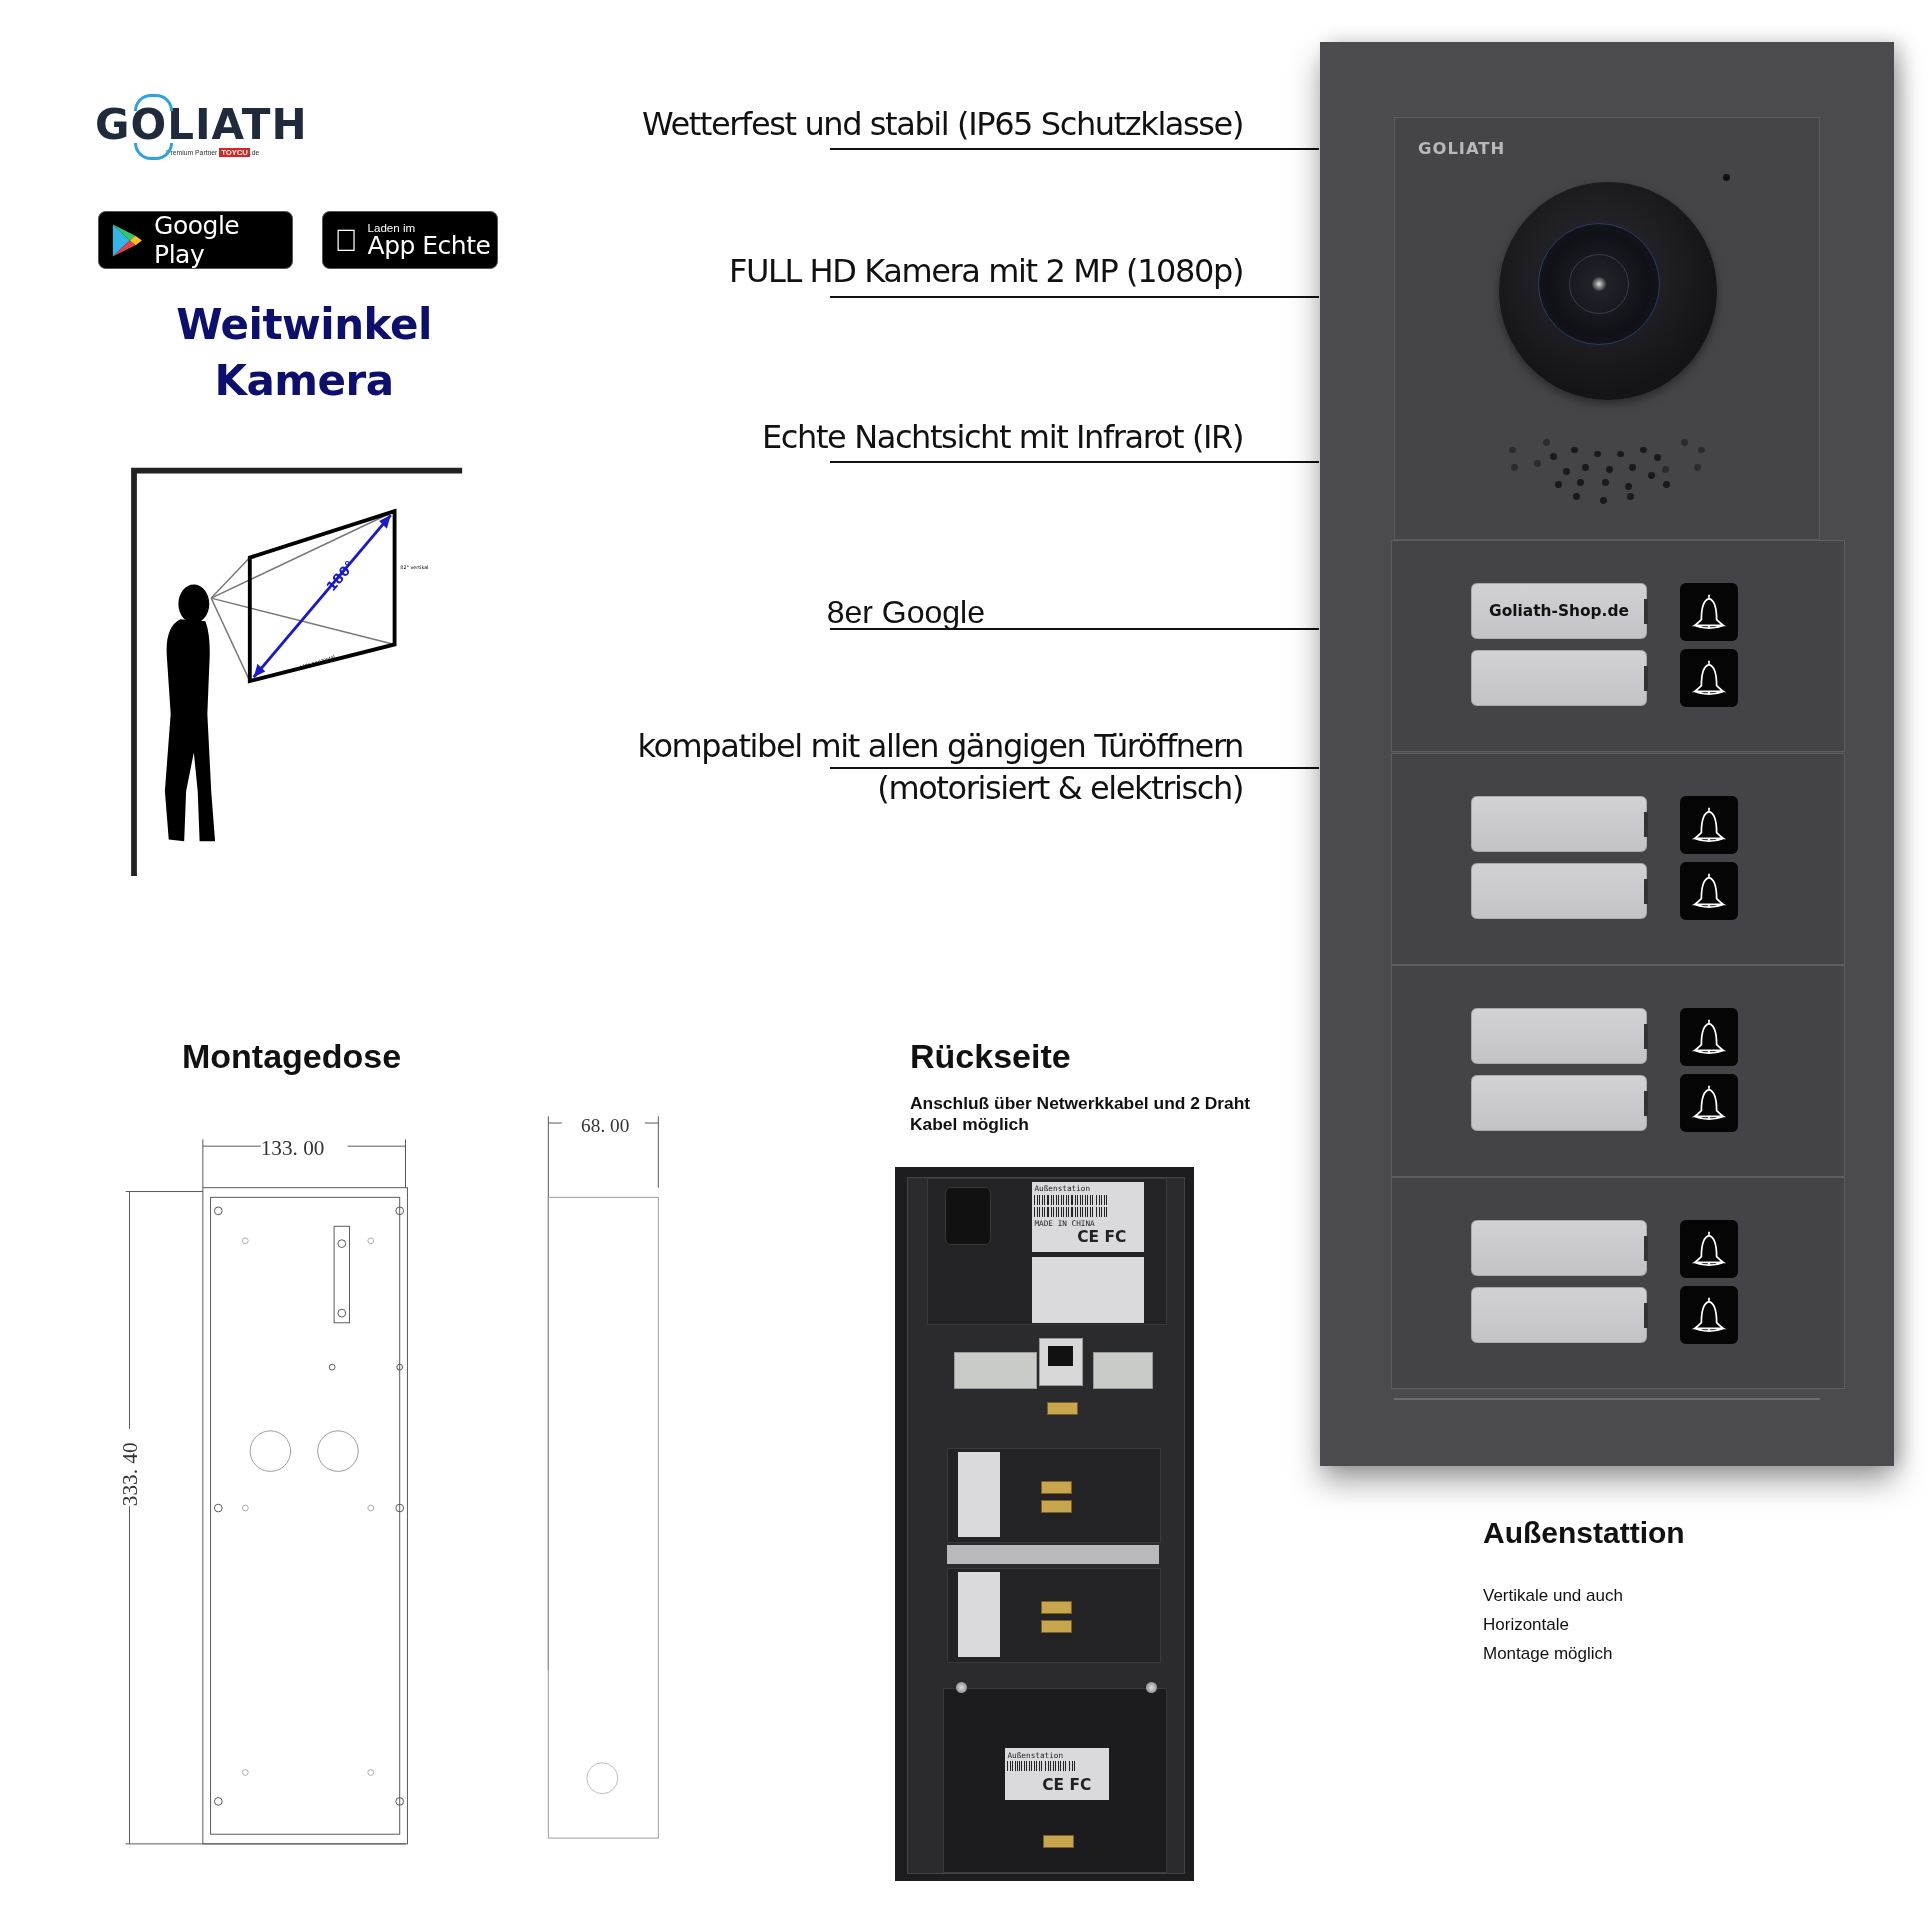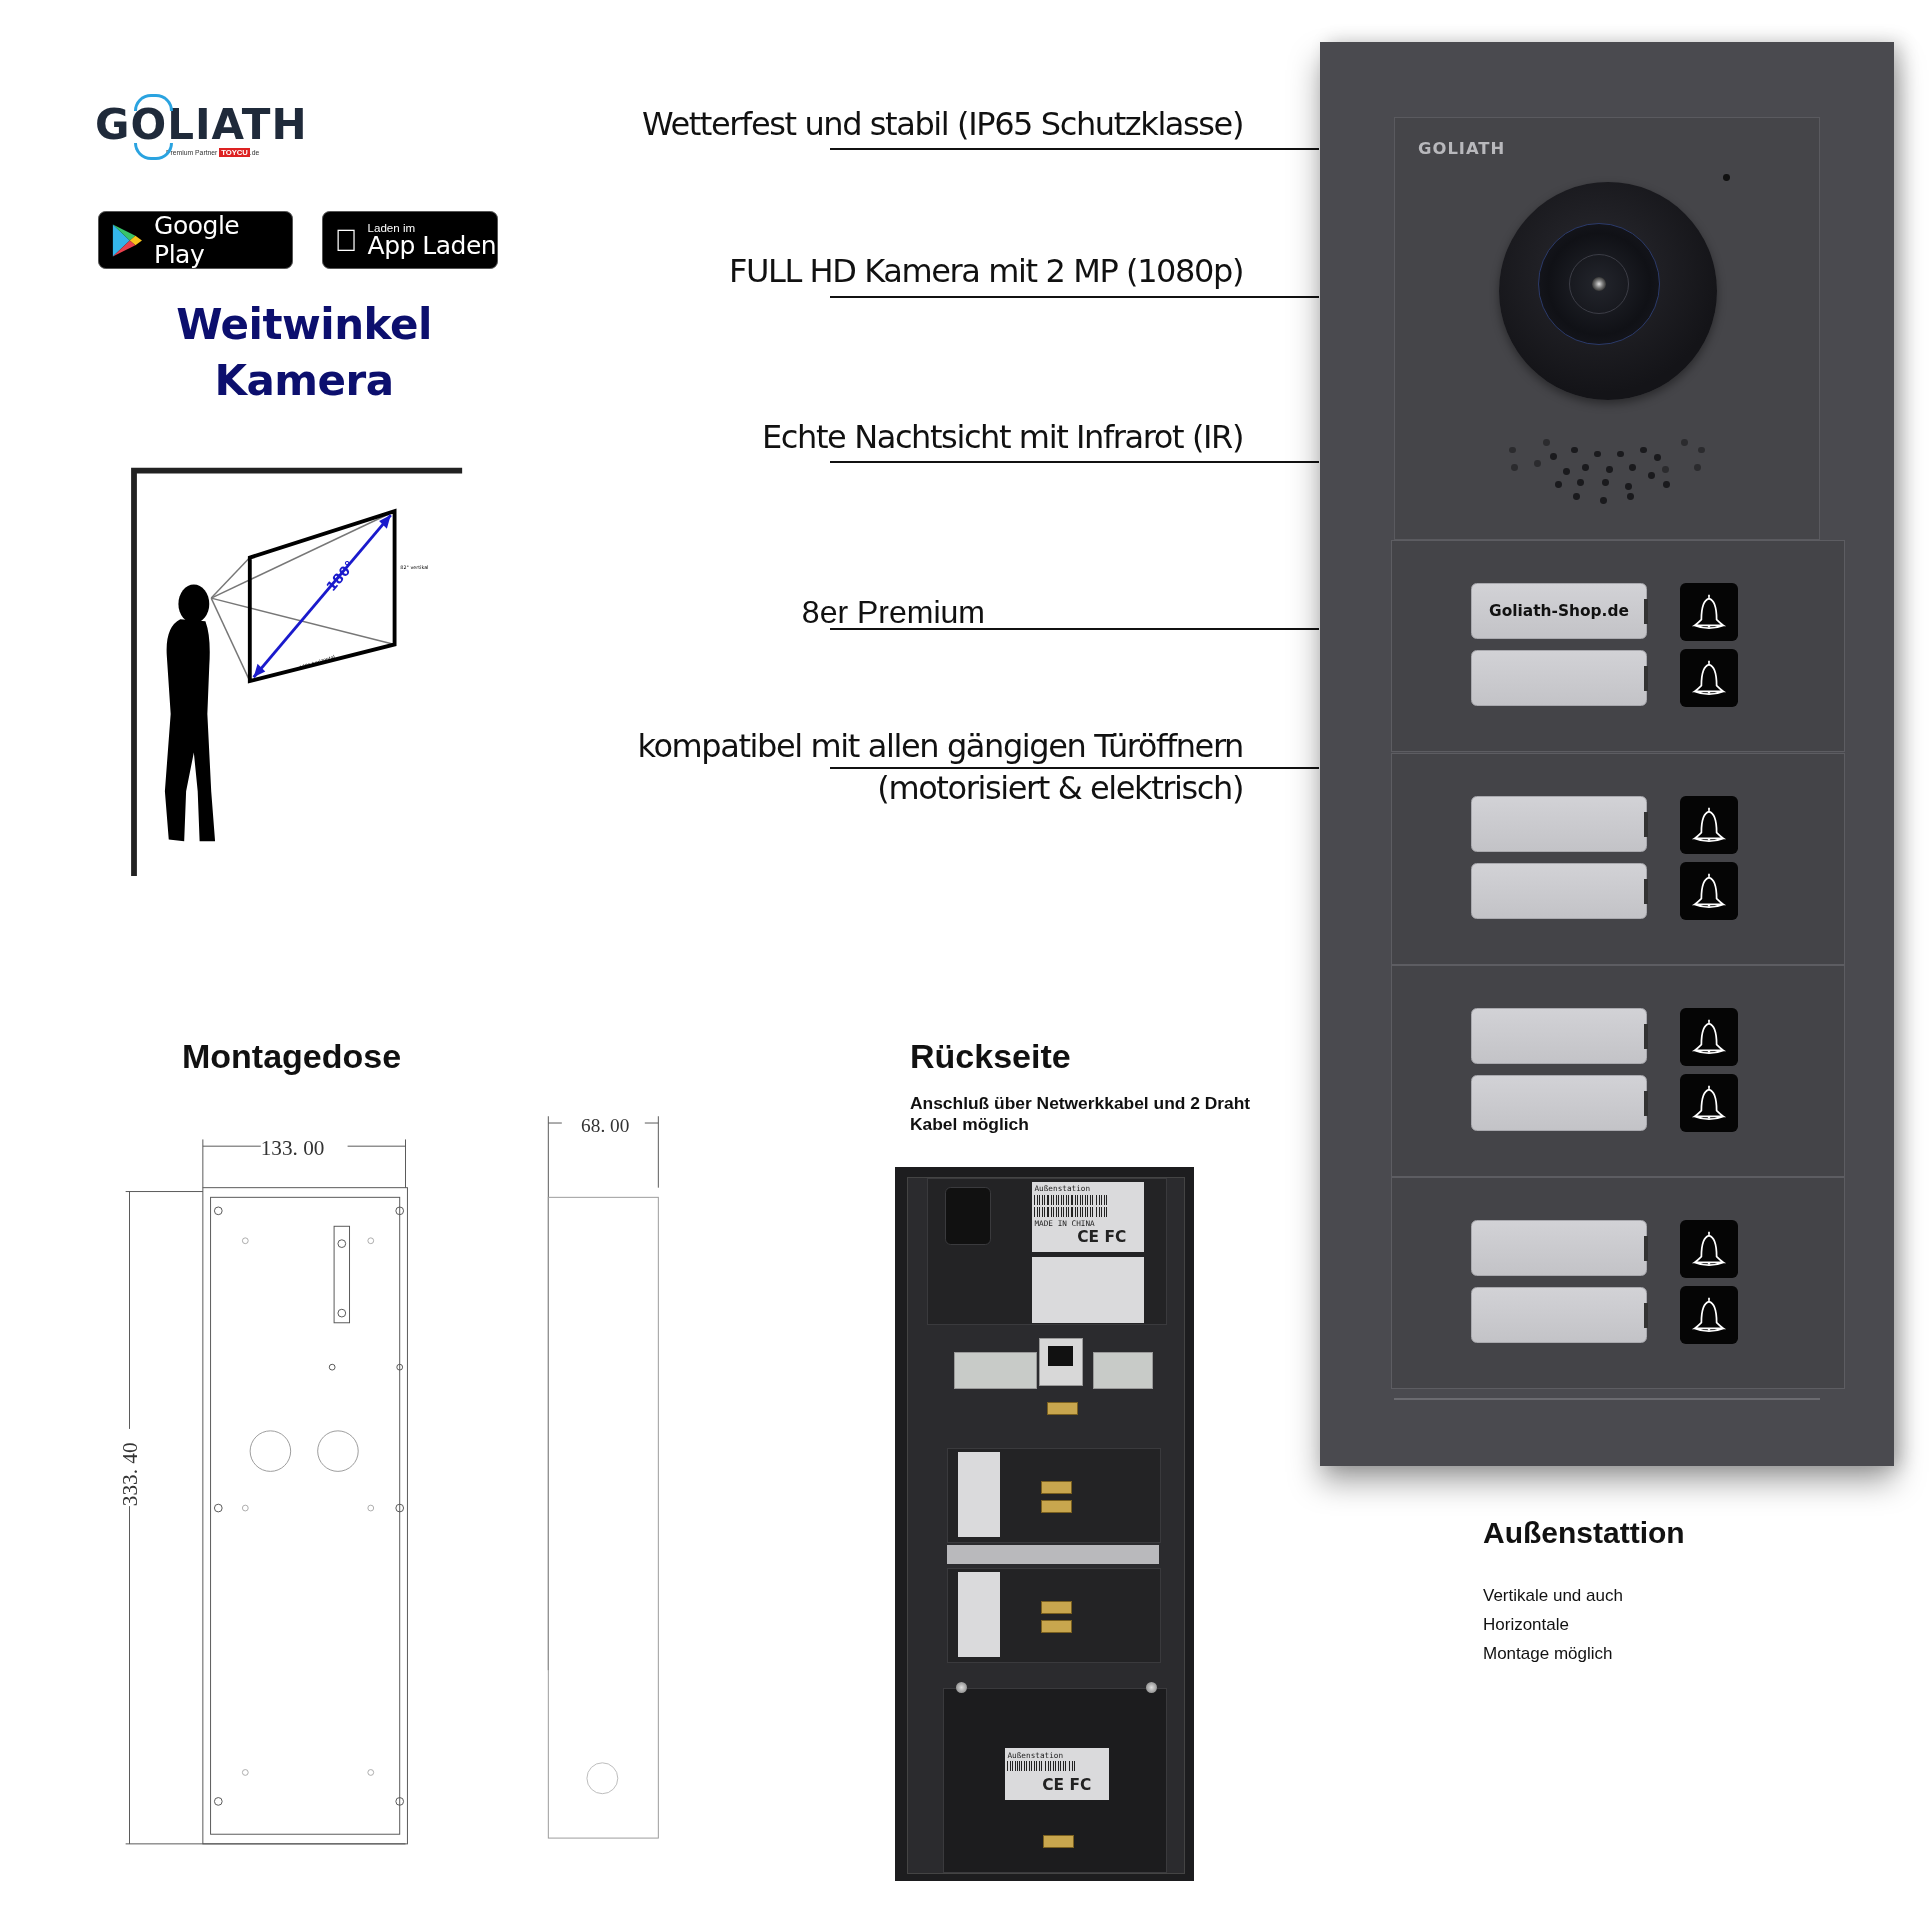--- a/index.html
+++ b/index.html
@@ -99,21 +99,21 @@
     <polygon points="20,19 26,14 33,19 26,24" fill="#f8c31b"></polygon>
     <polygon points="2,36 20,19 26,24" fill="#e8414e"></polygon>
   </svg>
   <span class="gplay-label">Google Play</span>
 </div>
 <div class="abs badge astore">
   <span class="apple"></span>
   <svg width="0" height="0"></svg>
   <div>
     <div class="astore-small">Laden im</div>
-    <div class="astore-big">App Laden</div>
+    <div class="astore-big">App Echte</div>
   </div>
 </div>
 
 <div class="abs headline">
   <div>Weitwinkel Kamera</div>
 </div>
 
 <svg class="abs diagram" viewBox="0 0 360 430">
 
   <path d="M8,428 L8,8 L348,8" fill="none" stroke="#222" stroke-width="6"></path>
@@ -142,21 +142,21 @@
 
 <div class="abs feat" style="top:108px;">Wetterfest und stabil (IP65 Schutzklasse)</div>
 <div class="abs feat-line" style="left:830px;top:148px;width:489px;"></div>
 
 <div class="abs feat" style="top:255px;">FULL HD Kamera mit 2 MP (1080p)</div>
 <div class="abs feat-line" style="left:830px;top:296px;width:489px;"></div>
 
 <div class="abs feat" style="top:421px;">Echte Nachtsicht mit Infrarot (IR)</div>
 <div class="abs feat-line" style="left:830px;top:461px;width:489px;"></div>
 
-<div class="abs feat feat-arial" style="top:596px;right:946px;font-size:32px;">8er Premium</div>
+<div class="abs feat feat-arial" style="top:596px;right:946px;font-size:32px;">8er Google</div>
 <div class="abs feat-line" style="left:830px;top:628px;width:489px;"></div>
 
 <div class="abs feat" style="top:730px;">kompatibel mit allen gängigen Türöffnern</div>
 <div class="abs feat-line" style="left:830px;top:767px;width:489px;"></div>
 <div class="abs feat" style="top:772px;">(motorisiert &amp; elektrisch)</div>
 
 <div class="abs panel">
   <div class="abs face">
     <div class="abs face-logo">GOLIATH</div>
     <div class="abs mic"></div>

